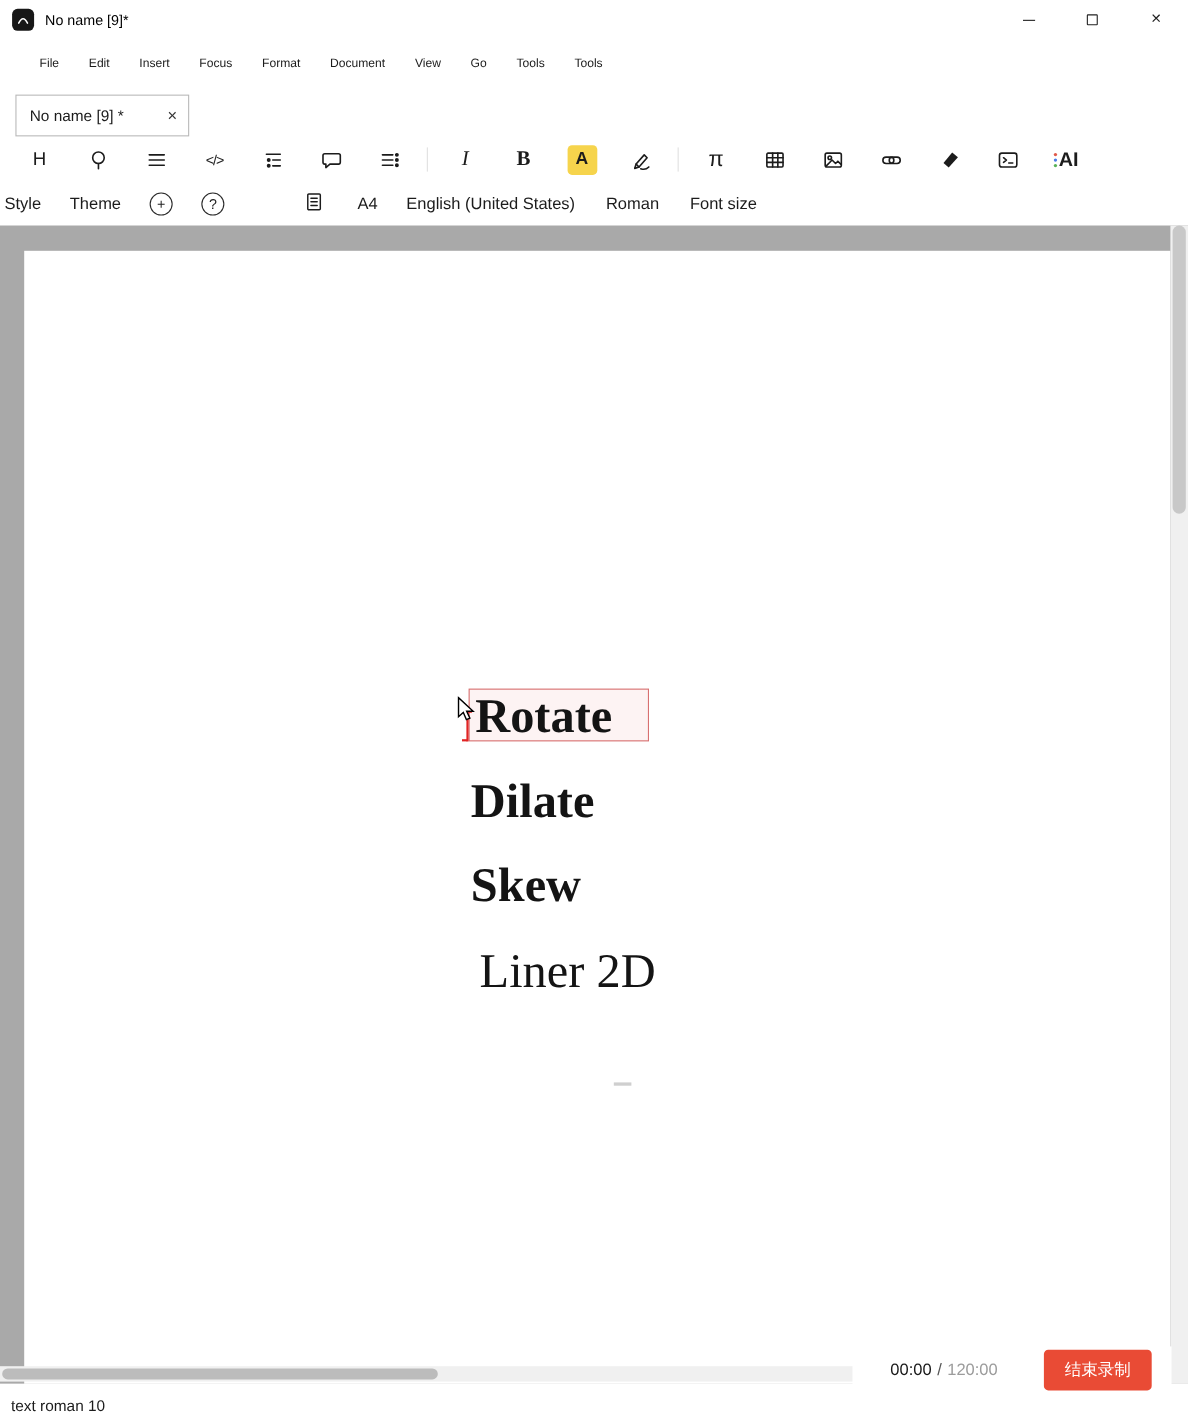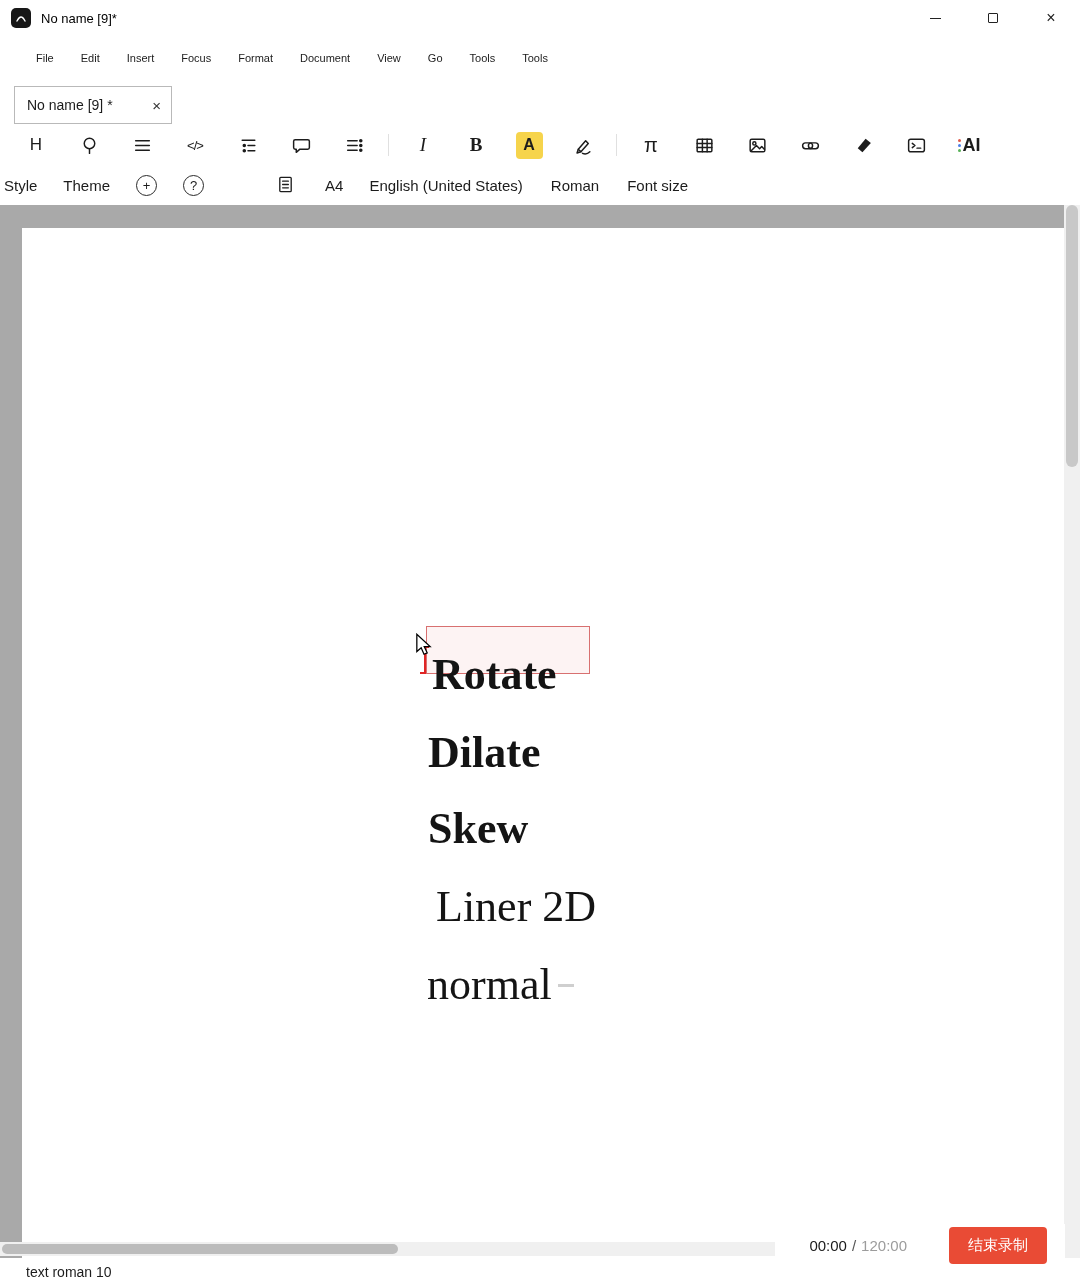--- a/index.html
+++ b/index.html
@@ -60,21 +60,21 @@
   .tb2-item { cursor:default; color:#1c1c1c; }
   .circle-btn { width:21px; height:21px; border:1.4px solid #2a2a2a; border-radius:50%;
                 display:flex; align-items:center; justify-content:center; font-size:13px; line-height:1; }
   .ml26 { margin-left:26px; } .ml28 { margin-left:28px; } .ml30 { margin-left:30px; } .ml72 { margin-left:72px; }
 
   
   .doc-area { position:absolute; left:0; top:205px; width:1080px; height:1053px; background:#a9a9a9; }
   .page { position:absolute; left:22px; top:23px; width:1042px; height:1030px; background:#fff; }
 
   .doc-line { position:absolute; font-family:"Liberation Serif", serif; font-size:44px;
-              line-height:48px; color:#141414; white-space:pre;margin-top:24px; }
+              line-height:48px; color:#141414; white-space:pre; }
   .doc-bold { font-weight:700; }
   .dl0 { left:410px; top:399px; }
   .dl1 { left:406px; top:477px; }
   .dl2 { left:406px; top:553px; }
   .dl3 { left:414px; top:631px; }
   .dl4 { left:405px; top:709px; }
 
   .sel-box { position:absolute; left:404px; top:398px; width:164px; height:48px;
              border:1px solid #d87070; background:#fdf3f3; }
   .caret { position:absolute; left:402px; top:418px; width:2px; height:28px; background:#e02424; }
@@ -95,21 +95,21 @@
                padding-right:18px; z-index:5; }
   .rec-timer { font-size:15px; color:#1a1a1a; display:flex; gap:5px; align-items:center; }
   .rec-sep { color:#555; }
   .rec-total { color:#9c9c9c; }
   .rec-stop { width:98px; height:37px; background:#e94b35; border:none; border-radius:4px;
               color:#fff; font-size:15px; font-family:"Liberation Sans", sans-serif; cursor:pointer;
               display:flex; align-items:center; justify-content:center; }
 
   
   .statusbar { position:absolute; left:0; top:1258px; width:1080px; height:28px; background:#fff;
-               display:flex; align-items:center; padding-left:26px; font-size:14px; color:#1c1c1c; }
+               display:flex; align-items:flex-end; padding-left:10px; font-size:14px; color:#1c1c1c; }
 </style>
 </head>
 <body>
 
 <div class="titlebar">
   <div class="app-logo">
     <svg width="12" height="12" viewBox="0 0 12 12">
         <path d="M2 9 Q6 1 10 9" stroke="#fff" stroke-width="1.4" fill="none" stroke-linecap="round"></path>
       </svg>
   </div>
@@ -279,21 +279,20 @@
   <span class="tb2-item ml28">Font size</span>
 </div>
 
 <div class="doc-area">
   <div class="page">
     <div class="sel-box"></div>
     <div class="doc-line doc-bold dl0">Rotate</div>
     <div class="doc-line doc-bold dl1">Dilate</div>
     <div class="doc-line doc-bold dl2">Skew</div>
     <div class="doc-line dl3">Liner 2D</div>
-    <div class="doc-line dl4">normal</div>
     <div class="caret"></div>
     <div class="end-marker"></div>
     <svg class="mouse-cursor" viewBox="0 0 14 18">
       <path d="M1 1 L1 14.5 L4.4 11.5 L6.6 16.6 L9.1 15.5 L6.8 10.6 L11.4 10.6 Z" fill="#fff" stroke="#000" stroke-width="1"></path>
     </svg>
   </div>
   <div class="vscroll">
     <div class="vthumb"></div>
   </div>
   <div class="hscroll">

